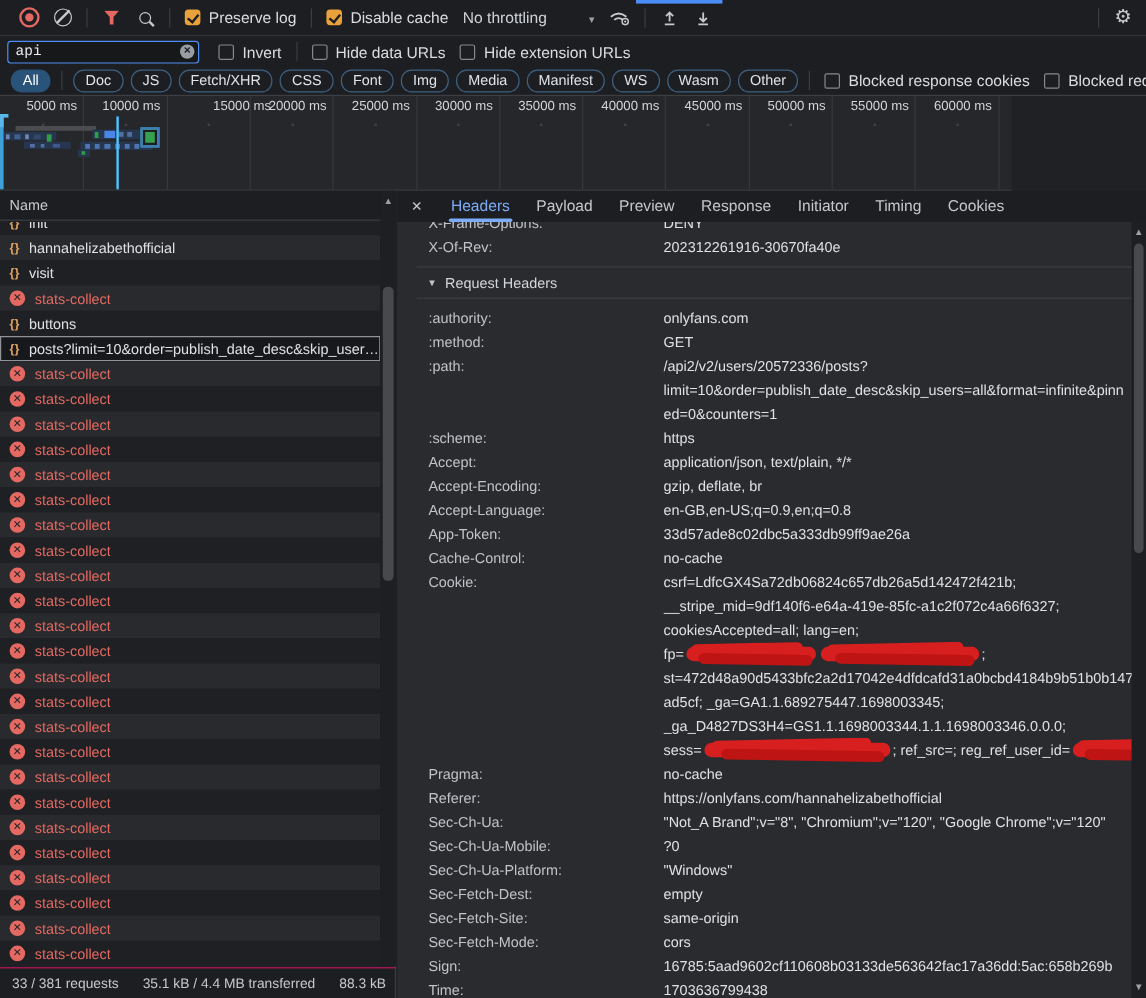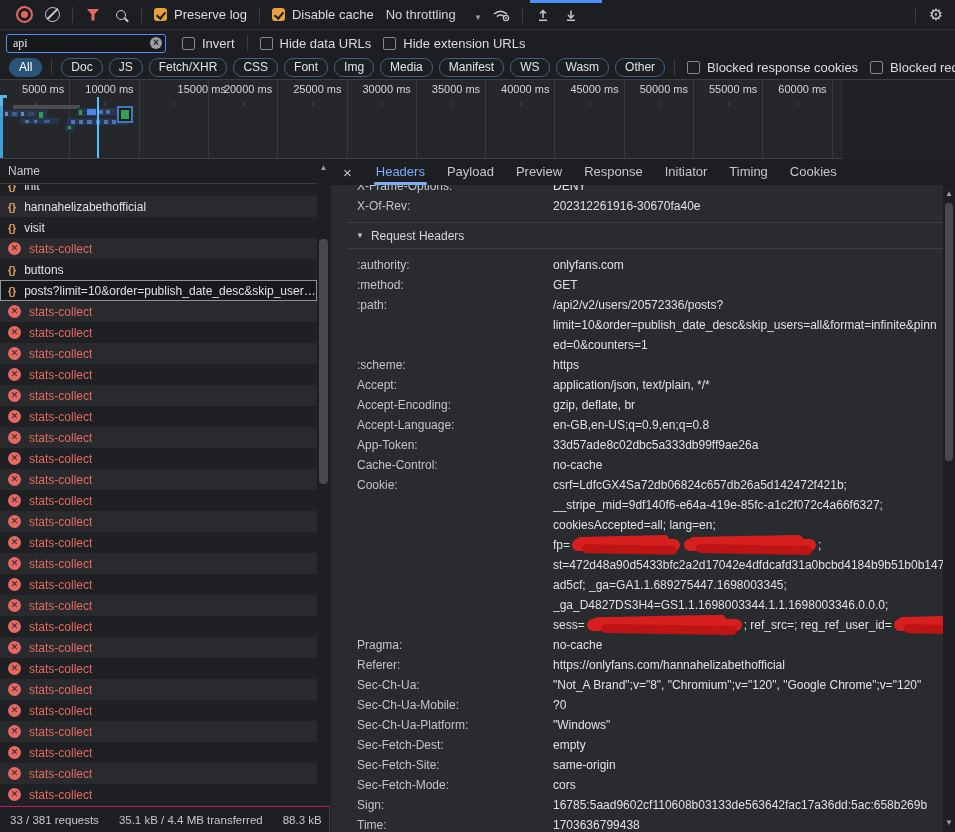--- a/index.html
+++ b/index.html
@@ -20,32 +20,32 @@
   .slashcircle::after{content:"";position:absolute;left:-1px;top:5.2px;width:15px;height:1.6px;background:#c7cacd;transform:rotate(-45deg);}
   .funnel{width:13px;height:12px;background:#e46962;clip-path:polygon(0 0,100% 0,62% 48%,62% 100%,38% 100%,38% 48%);}
   .mag{width:8px;height:8px;border:1.6px solid #c7cacd;border-radius:50%;position:relative;}
   .mag::after{content:"";position:absolute;left:7px;top:8px;width:5px;height:1.8px;background:#c7cacd;transform:rotate(45deg);}
   .cb{width:13px;height:13px;border-radius:3px;box-sizing:border-box;flex:0 0 13px;}
   .cb.checked{background:#e9a13b;position:relative;}
   .cb.checked::after{content:"";position:absolute;left:4px;top:1.5px;width:4px;height:7px;
       border:solid #1d1e21;border-width:0 2px 2px 0;transform:rotate(40deg);}
   .cb.un{border:1.5px solid #85898e;border-radius:2px;background:transparent;}
   .cblabel{display:inline-flex;align-items:center;gap:7px;margin:0 6px;color:#dadce0;font-size:13px;white-space:nowrap;}
-  .dropdown{display:inline-flex;align-items:flex-end;gap:20px;margin:0 8px 0 6px;color:#d0d3d7;font-size:13px;}
+  .dropdown{display:inline-flex;align-items:flex-end;gap:35px;margin:0 8px 0 6px;color:#d0d3d7;font-size:13px;}
   .caret{font-size:9px;color:#9aa0a6;}
   .gear{font-size:16px;color:#c7cacd;line-height:1;}
   .spacer{flex:1 1 auto;}
 
   
   #filterrow{position:absolute;left:0;top:31px;width:955px;height:24px;background:#1d1e21;
              display:flex;align-items:center;padding-left:6px;box-sizing:border-box;}
   #filterwrap{position:relative;width:160px;height:19px;margin-right:10px;}
   #filterinput{width:100%;height:100%;box-sizing:border-box;background:#17181a;border:1.5px solid #4c8df6;
       border-radius:3px;color:#e8eaed;font-size:12px;padding:0 20px 0 6px;outline:none;
-      font-family:Liberation Serif, serif;}
+      font-family:Liberation Mono, monospace;}
   .inpclear{position:absolute;right:4px;top:3.5px;width:12px;height:12px;border-radius:50%;background:#9a9ea3;
       color:#1d1e21;font-size:10px;line-height:12px;text-align:center;font-weight:bold;}
 
   
   #typerow{position:absolute;left:0;top:55px;width:955px;height:25px;background:#1d1e21;border-bottom:1px solid #3c3e42;
            display:flex;align-items:center;padding-left:6px;box-sizing:border-box;}
   .pill{height:17px;line-height:17px;padding:0 9px;margin:0 3px;border:1px solid #3e6183;border-radius:9px;
         color:#dfe3e8;font-size:12px;white-space:nowrap;flex:0 0 auto;}
   .pill.sel{background:#2a5379;border-color:#2a5379;color:#fff;}
 

